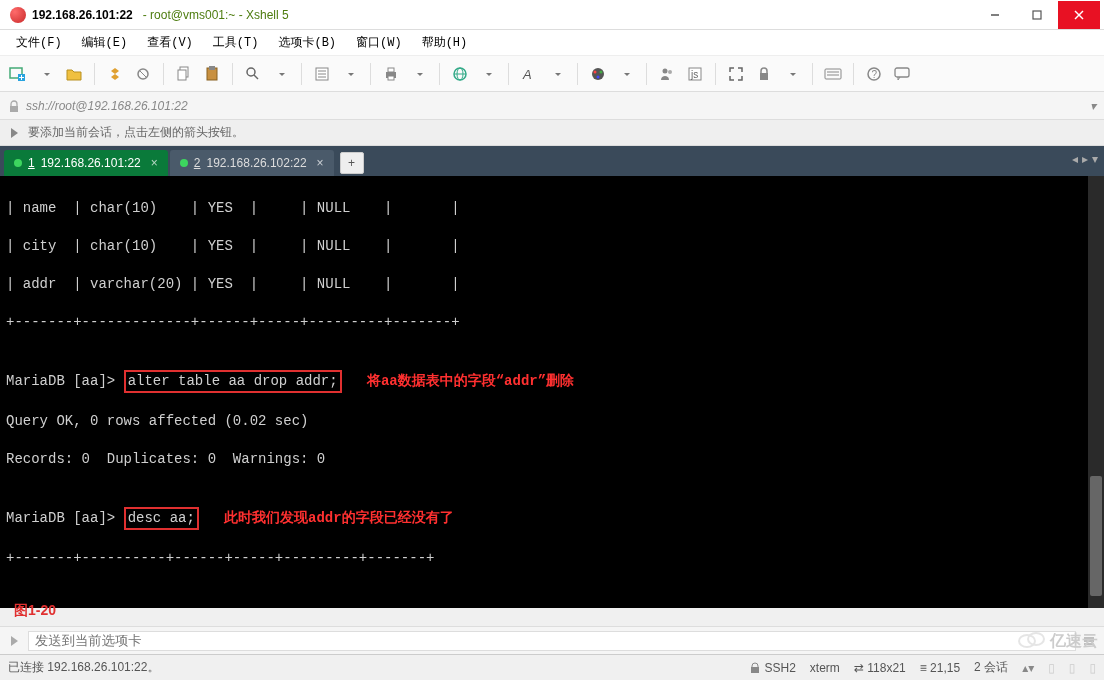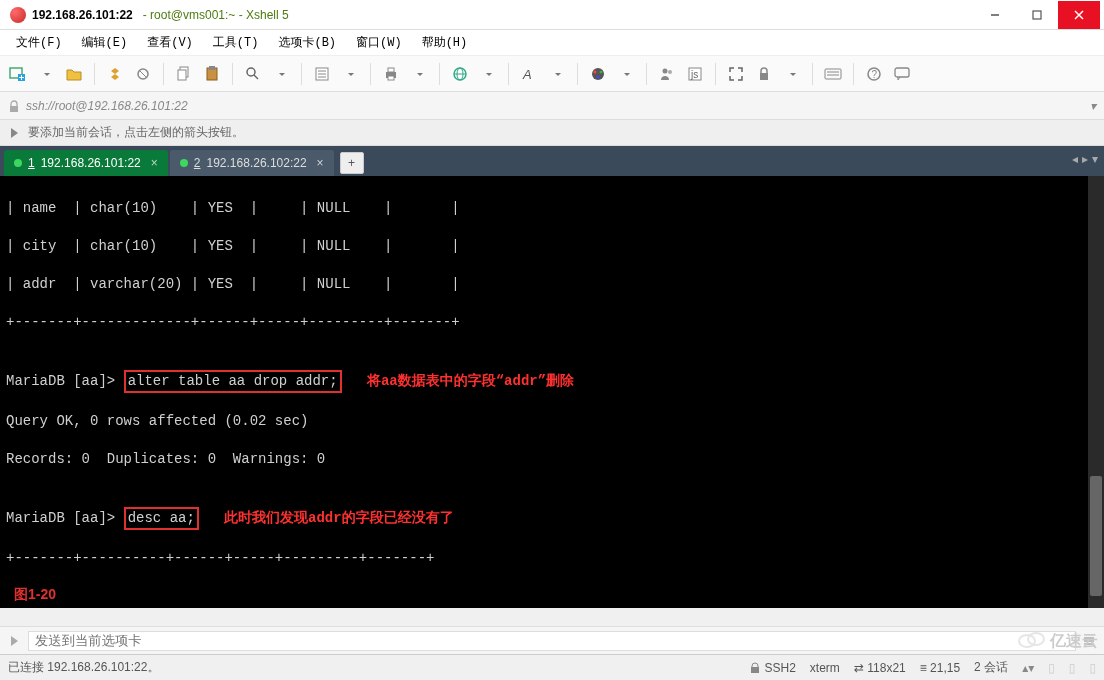--- a/index.html
+++ b/index.html
@@ -36,21 +36,21 @@
 .tab-add { width: 24px; height: 22px; background: #eee; color: #555; display: flex; align-items: center; justify-content: center; border: 1px solid #ccc; border-radius: 2px; margin-left: 4px; margin-bottom: 2px; }
 .tab-nav { position: absolute; right: 6px; top: 6px; color: #aaa; display: flex; gap: 4px; align-items: center; }
 
 .terminal { background: #000; color: #cfcfcf; font-family: "Consolas", "Courier New", monospace; font-size: 14px; line-height: 19px; padding: 4px 6px; height: 432px; overflow: hidden; position: relative; white-space: pre; }
 .terminal .row { white-space: pre; }
 .hl-box { border: 2px solid #e03030; display: inline-block; padding: 0 2px; }
 .hl-text { color: #ff3030; font-weight: bold; }
 .term-scrollbar { position: absolute; right: 0; top: 0; width: 16px; height: 100%; background: #2a2a2a; }
 .term-thumb { position: absolute; right: 2px; top: 0; width: 12px; height: 120px; background: #666; border-radius: 2px; }
 
-.fig-label { position: absolute; left: 14px; bottom: 76px; color: #e03030; font-weight: bold; font-size: 14px; }
+.fig-label { position: absolute; left: 14px; bottom: 60px; color: #e03030; font-weight: bold; font-size: 14px; }
 
 .sendbar { height: 28px; background: #f5f5f5; display: flex; align-items: center; padding: 0 8px; gap: 6px; border-top: 1px solid #ddd; position: absolute; bottom: 26px; left: 0; right: 0; color: #999; }
 .send-input { flex: 1; height: 20px; border: 1px solid #ddd; background: #fff; padding: 0 6px; color: #ec4899; }
 
 .statusbar { height: 26px; background: #f0f0f0; display: flex; align-items: center; padding: 0 8px; gap: 14px; border-top: 1px solid #ccc; position: absolute; bottom: 0; left: 0; right: 0; color: #555; font-size: 12px; }
 .status-spacer { flex: 1; }
 .watermark { position: absolute; right: 6px; bottom: 28px; color: #ccc; font-weight: bold; font-size: 16px; display: flex; gap: 4px; }
 .watermark svg { opacity: 0.5; }
 
 svg { display: block; }

